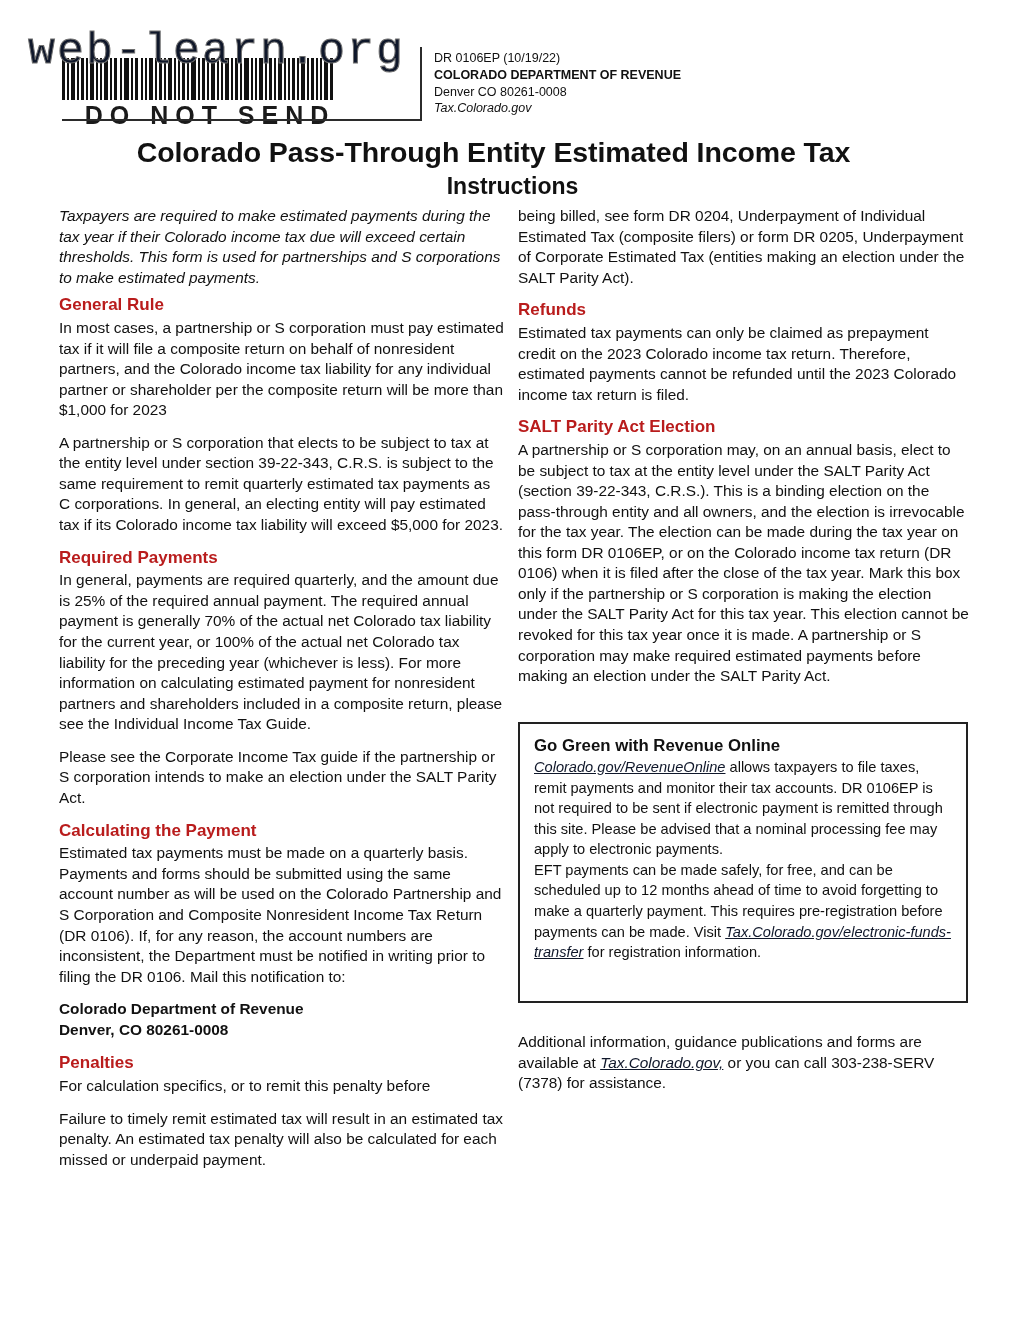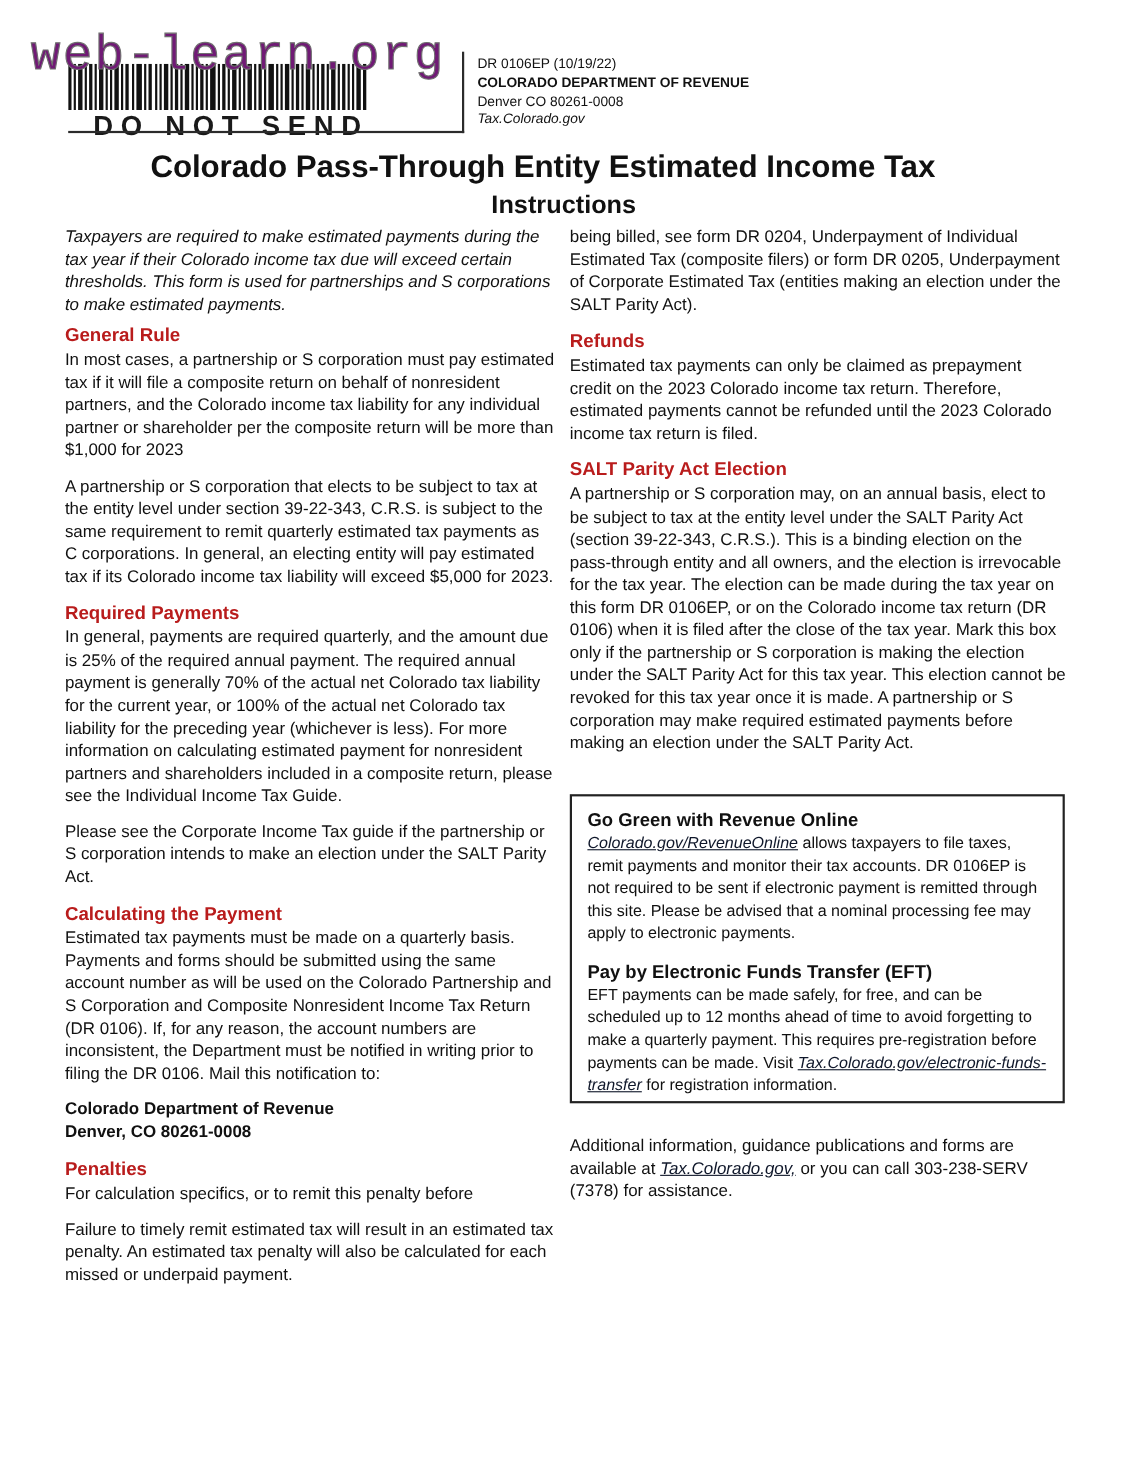--- a/index.html
+++ b/index.html
@@ -54,21 +54,21 @@
     white-space: nowrap;
   }
 
   .watermark {
     position: absolute;
     left: 28px;
     top: 26px;
     font-family: "Liberation Mono", "DejaVu Sans Mono", monospace;
     font-size: 45px;
     letter-spacing: 2px;
-    color: #701a75;
+    color: #0f172a;
     -webkit-text-stroke: 1px #6f6f6f;
     text-shadow: 0 0 0 transparent;
     white-space: nowrap;
     pointer-events: none;
   }
 
   .rule-vert {
     position: absolute;
     left: 420px;
     top: 47px;
@@ -305,19 +305,18 @@
     <p class="body">Estimated tax payments can only be claimed as prepayment credit on the 2023 Colorado income tax return. Therefore, estimated payments cannot be refunded until the 2023 Colorado income tax return is filed.</p>
 
     <h2 class="sec">SALT Parity Act Election</h2>
     <p class="body">A partnership or S corporation may, on an annual basis, elect to be subject to tax at the entity level under the SALT Parity Act (section 39-22-343, C.R.S.). This is a binding election on the pass-through entity and all owners, and the election is irrevocable for the tax year. The election can be made during the tax year on this form DR 0106EP, or on the Colorado income tax return (DR 0106) when it is filed after the close of the tax year. Mark this box only if the partnership or S corporation is making the election under the SALT Parity Act for this tax year. This election cannot be revoked for this tax year once it is made. A partnership or S corporation may make required estimated payments before making an election under the SALT Parity Act.</p>
   </div>
 
   <div class="green-box">
     <h3>Go Green with Revenue Online</h3>
     <p><a class="lnk" href="#">Colorado.gov/RevenueOnline</a><span> allows taxpayers to file taxes, remit payments and monitor their tax accounts. DR 0106EP is not required to be sent if electronic payment is remitted through this site. Please be advised that a nominal processing fee may apply to electronic payments.</span></p>
 
-    <h3 class="second">Pay by Electronic Funds Transfer (EFT)</h3>
     <p><span>EFT payments can be made safely, for free, and can be scheduled up to 12 months ahead of time to avoid forgetting to make a quarterly payment. This requires pre-registration before payments can be made. Visit </span><a class="lnk" href="#">Tax.Colorado.gov/electronic-funds-transfer</a><span> for registration information.</span></p>
   </div>
 
   <div class="footer-note"><span>Additional information, guidance publications and forms are available at </span><a class="lnk" href="#">Tax.Colorado.gov,</a><span> or you can call 303-238-SERV (7378) for assistance.</span></div>
 
 </div>
 
 </body></html>

